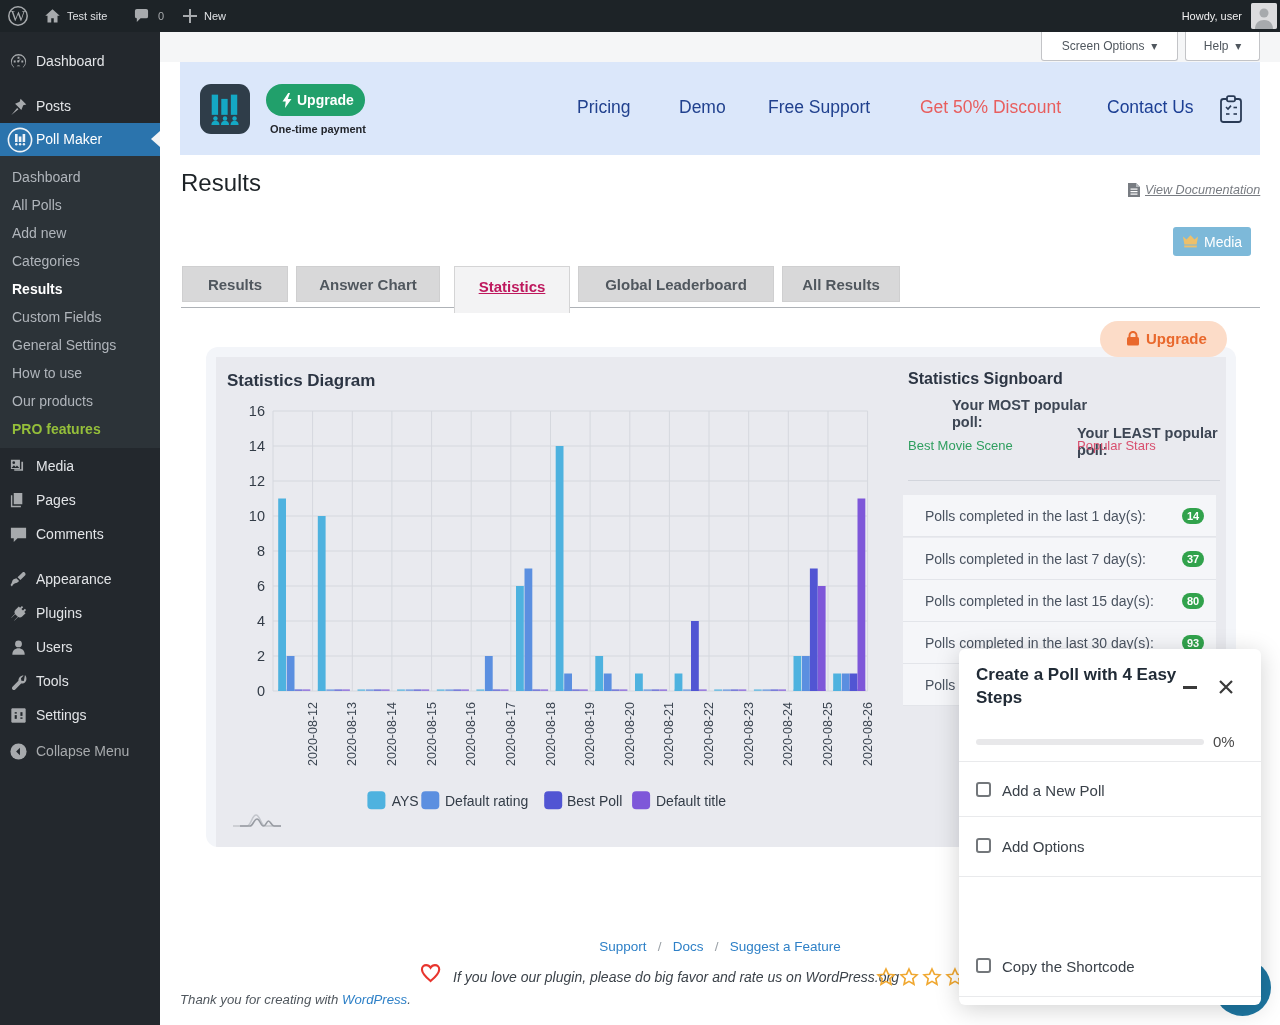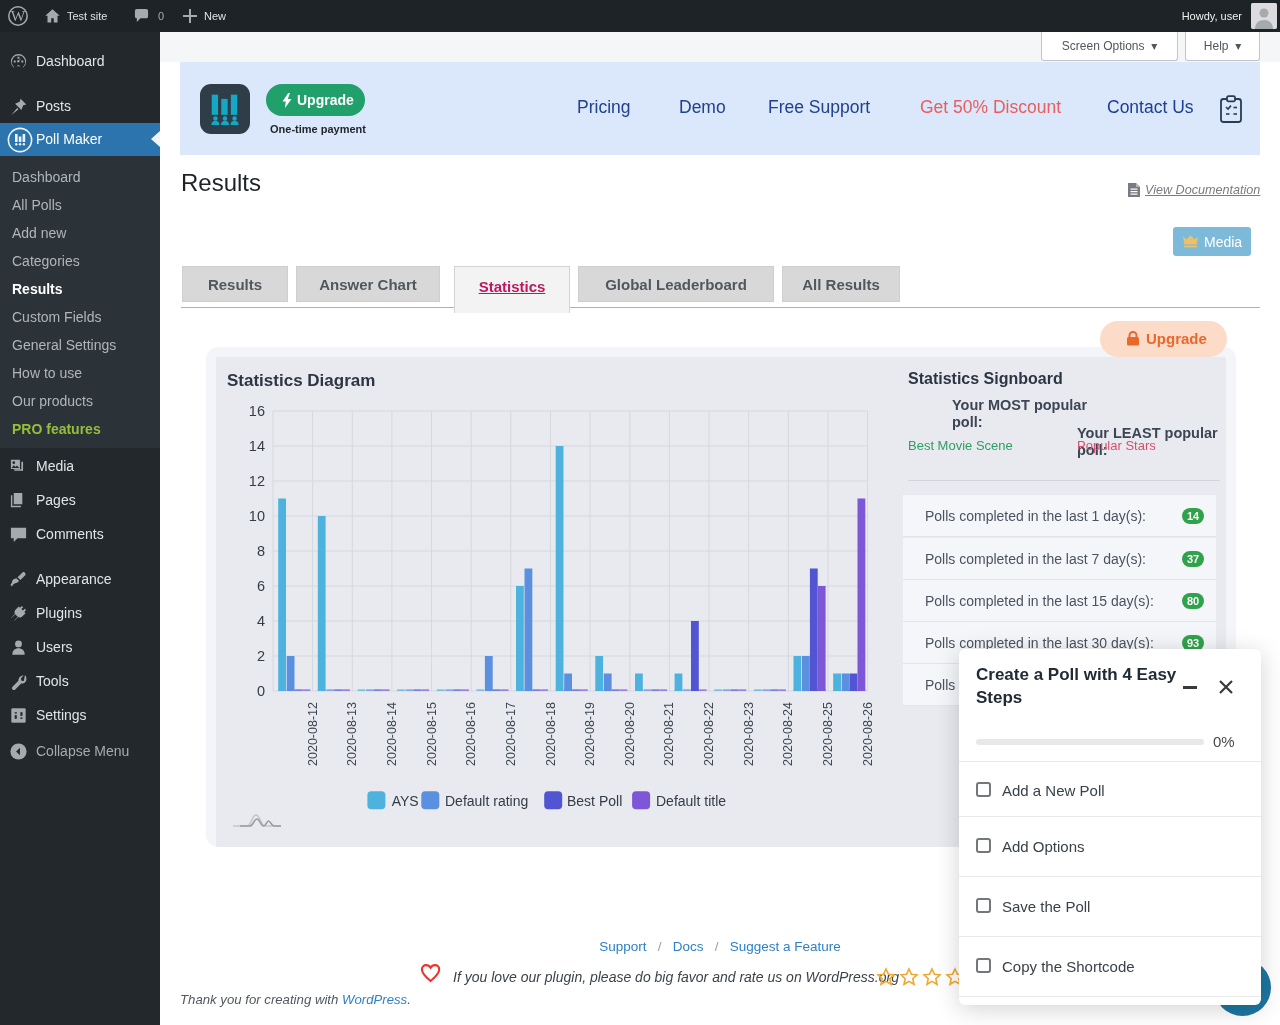--- a/index.html
+++ b/index.html
@@ -459,21 +459,17 @@
   <div class="abs" style="left:254px;top:84px;font-size:15px;color:#4a4a4a;">0%</div>
   <div class="abs" style="left:0;top:112px;width:302px;height:1px;background:#e9eaec;"></div>
   <div class="mrow" style="top:112px;height:56px;">
       <span class="cb"></span>
       <span class="mlab">Add a New Poll</span>
     </div>
   <div class="mrow" style="top:168px;">
       <span class="cb"></span>
       <span class="mlab">Add Options</span>
     </div>
-  <div class="mrow" style="top:228px;">
-      <span class="cb"></span>
-      <span class="mlab">Save the Poll</span>
-    </div>
   <div class="mrow" style="top:288px;">
       <span class="cb"></span>
       <span class="mlab">Copy the Shortcode</span>
     </div>
 </div>
 
 </body></html>

